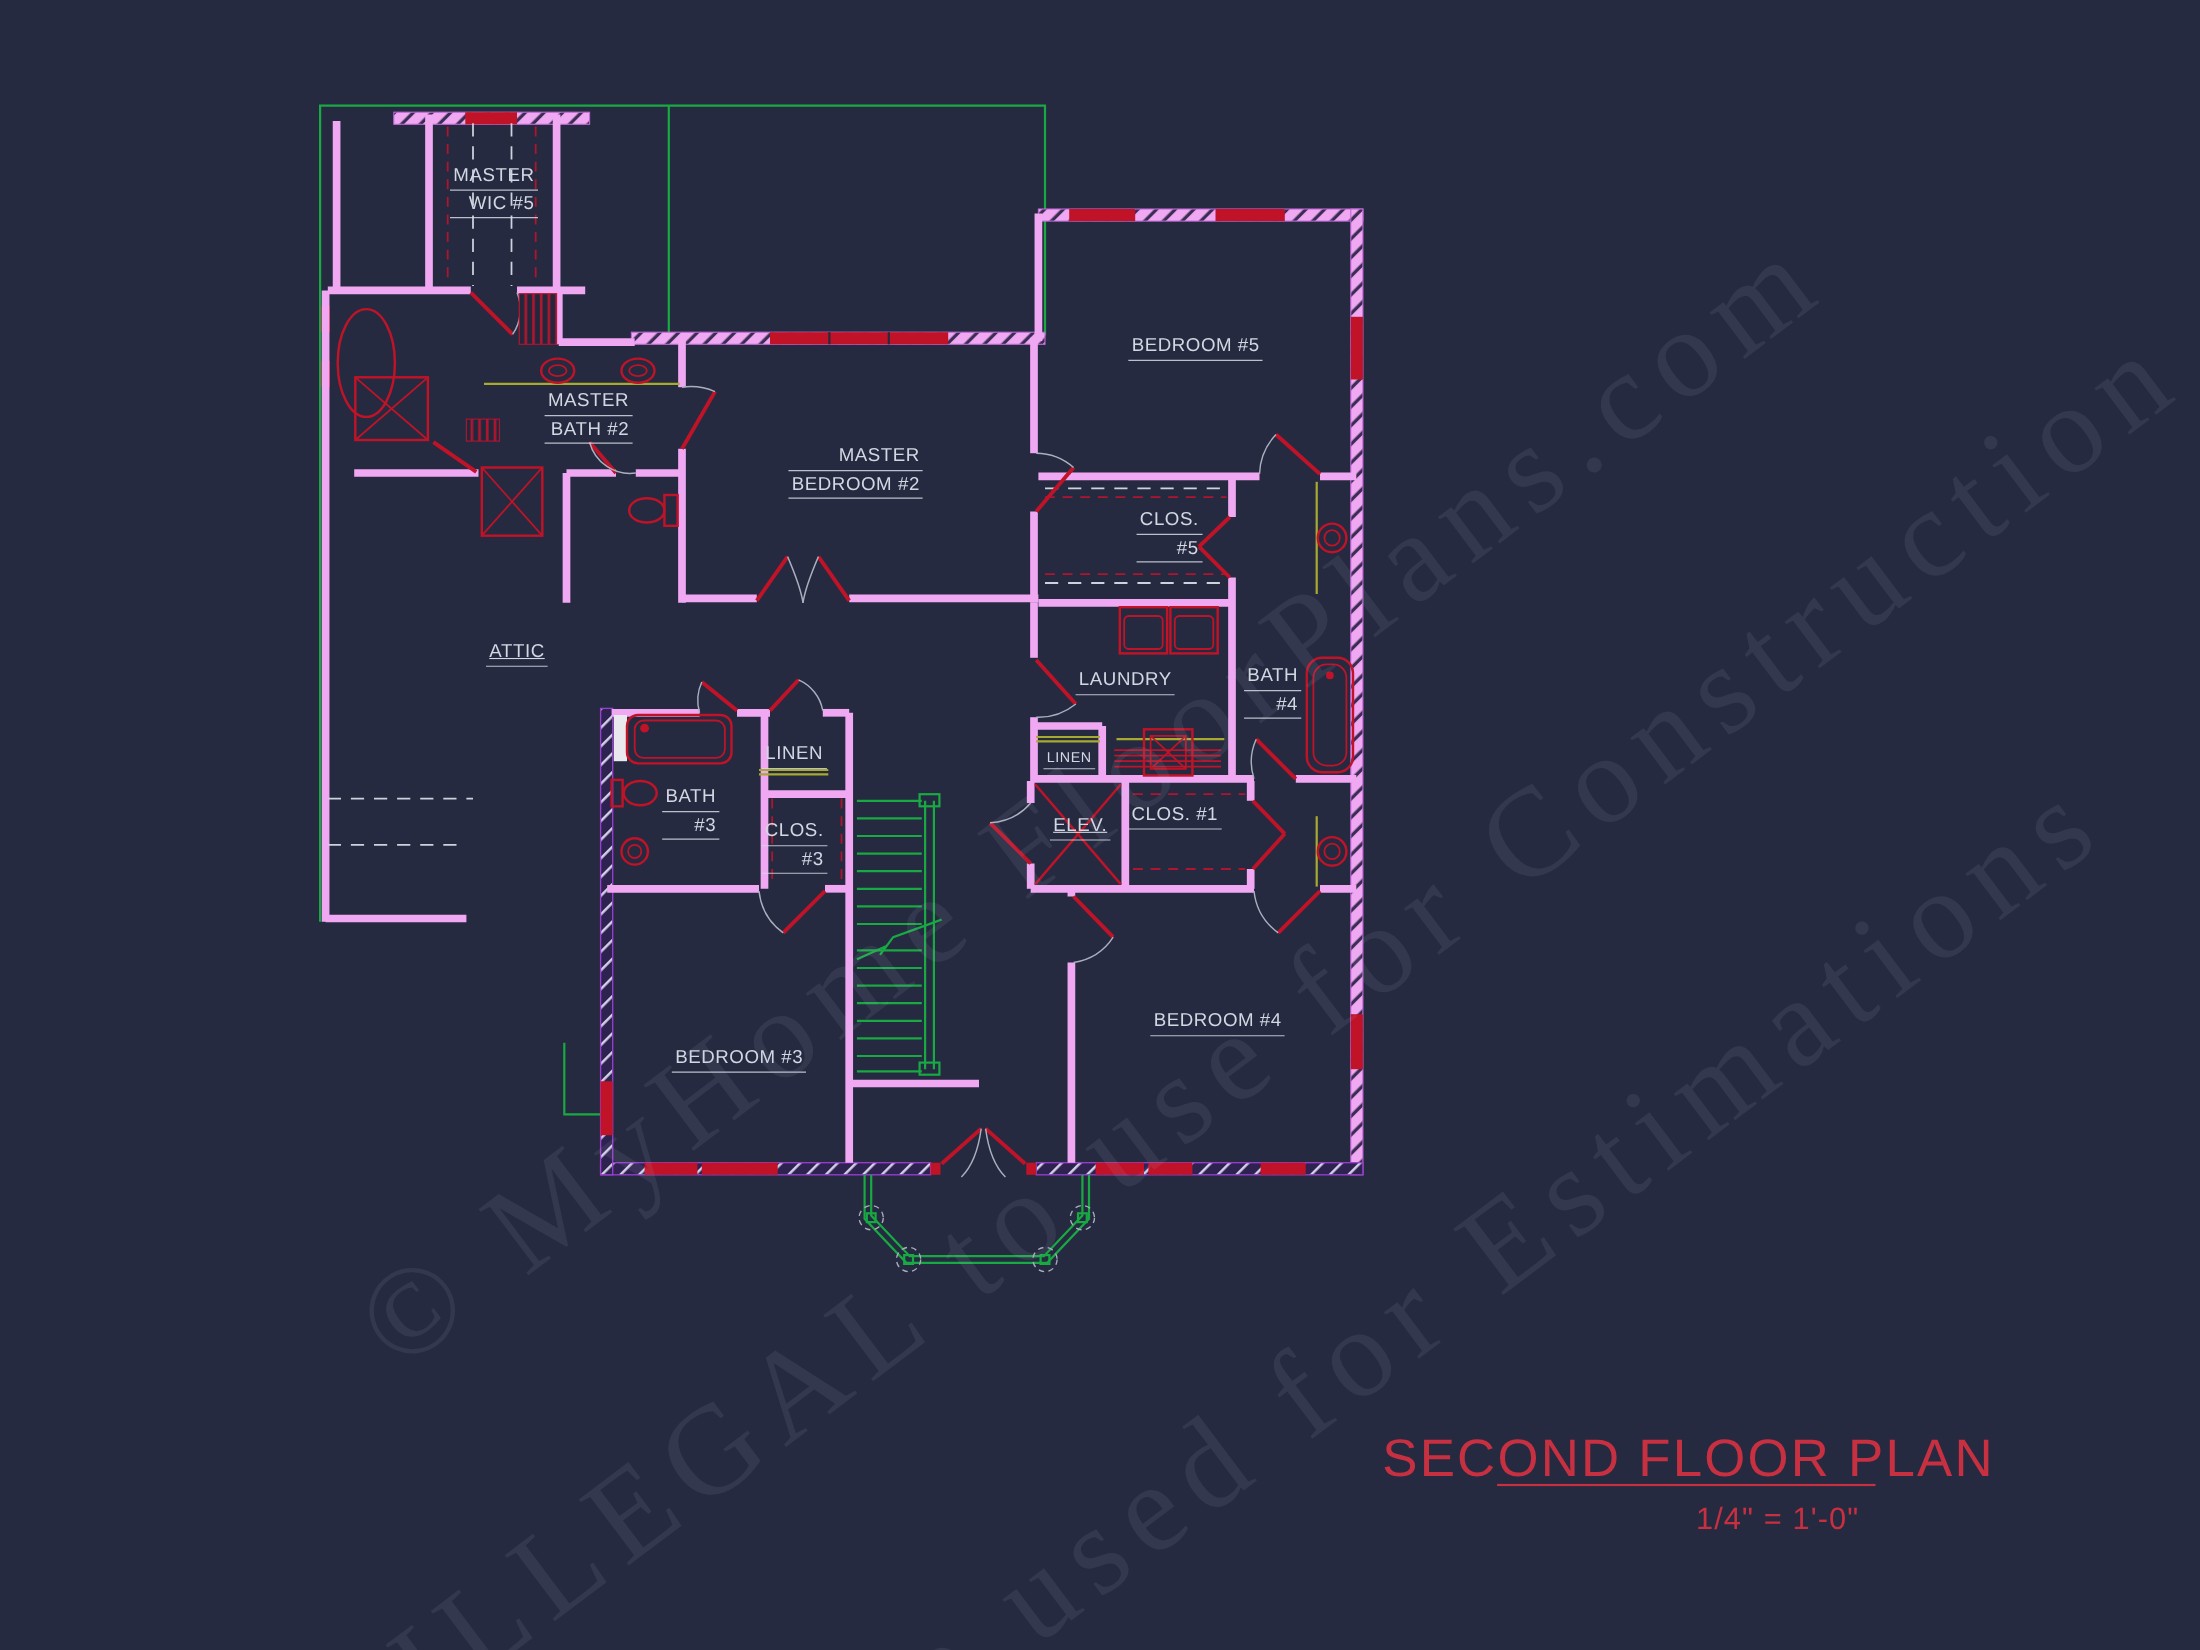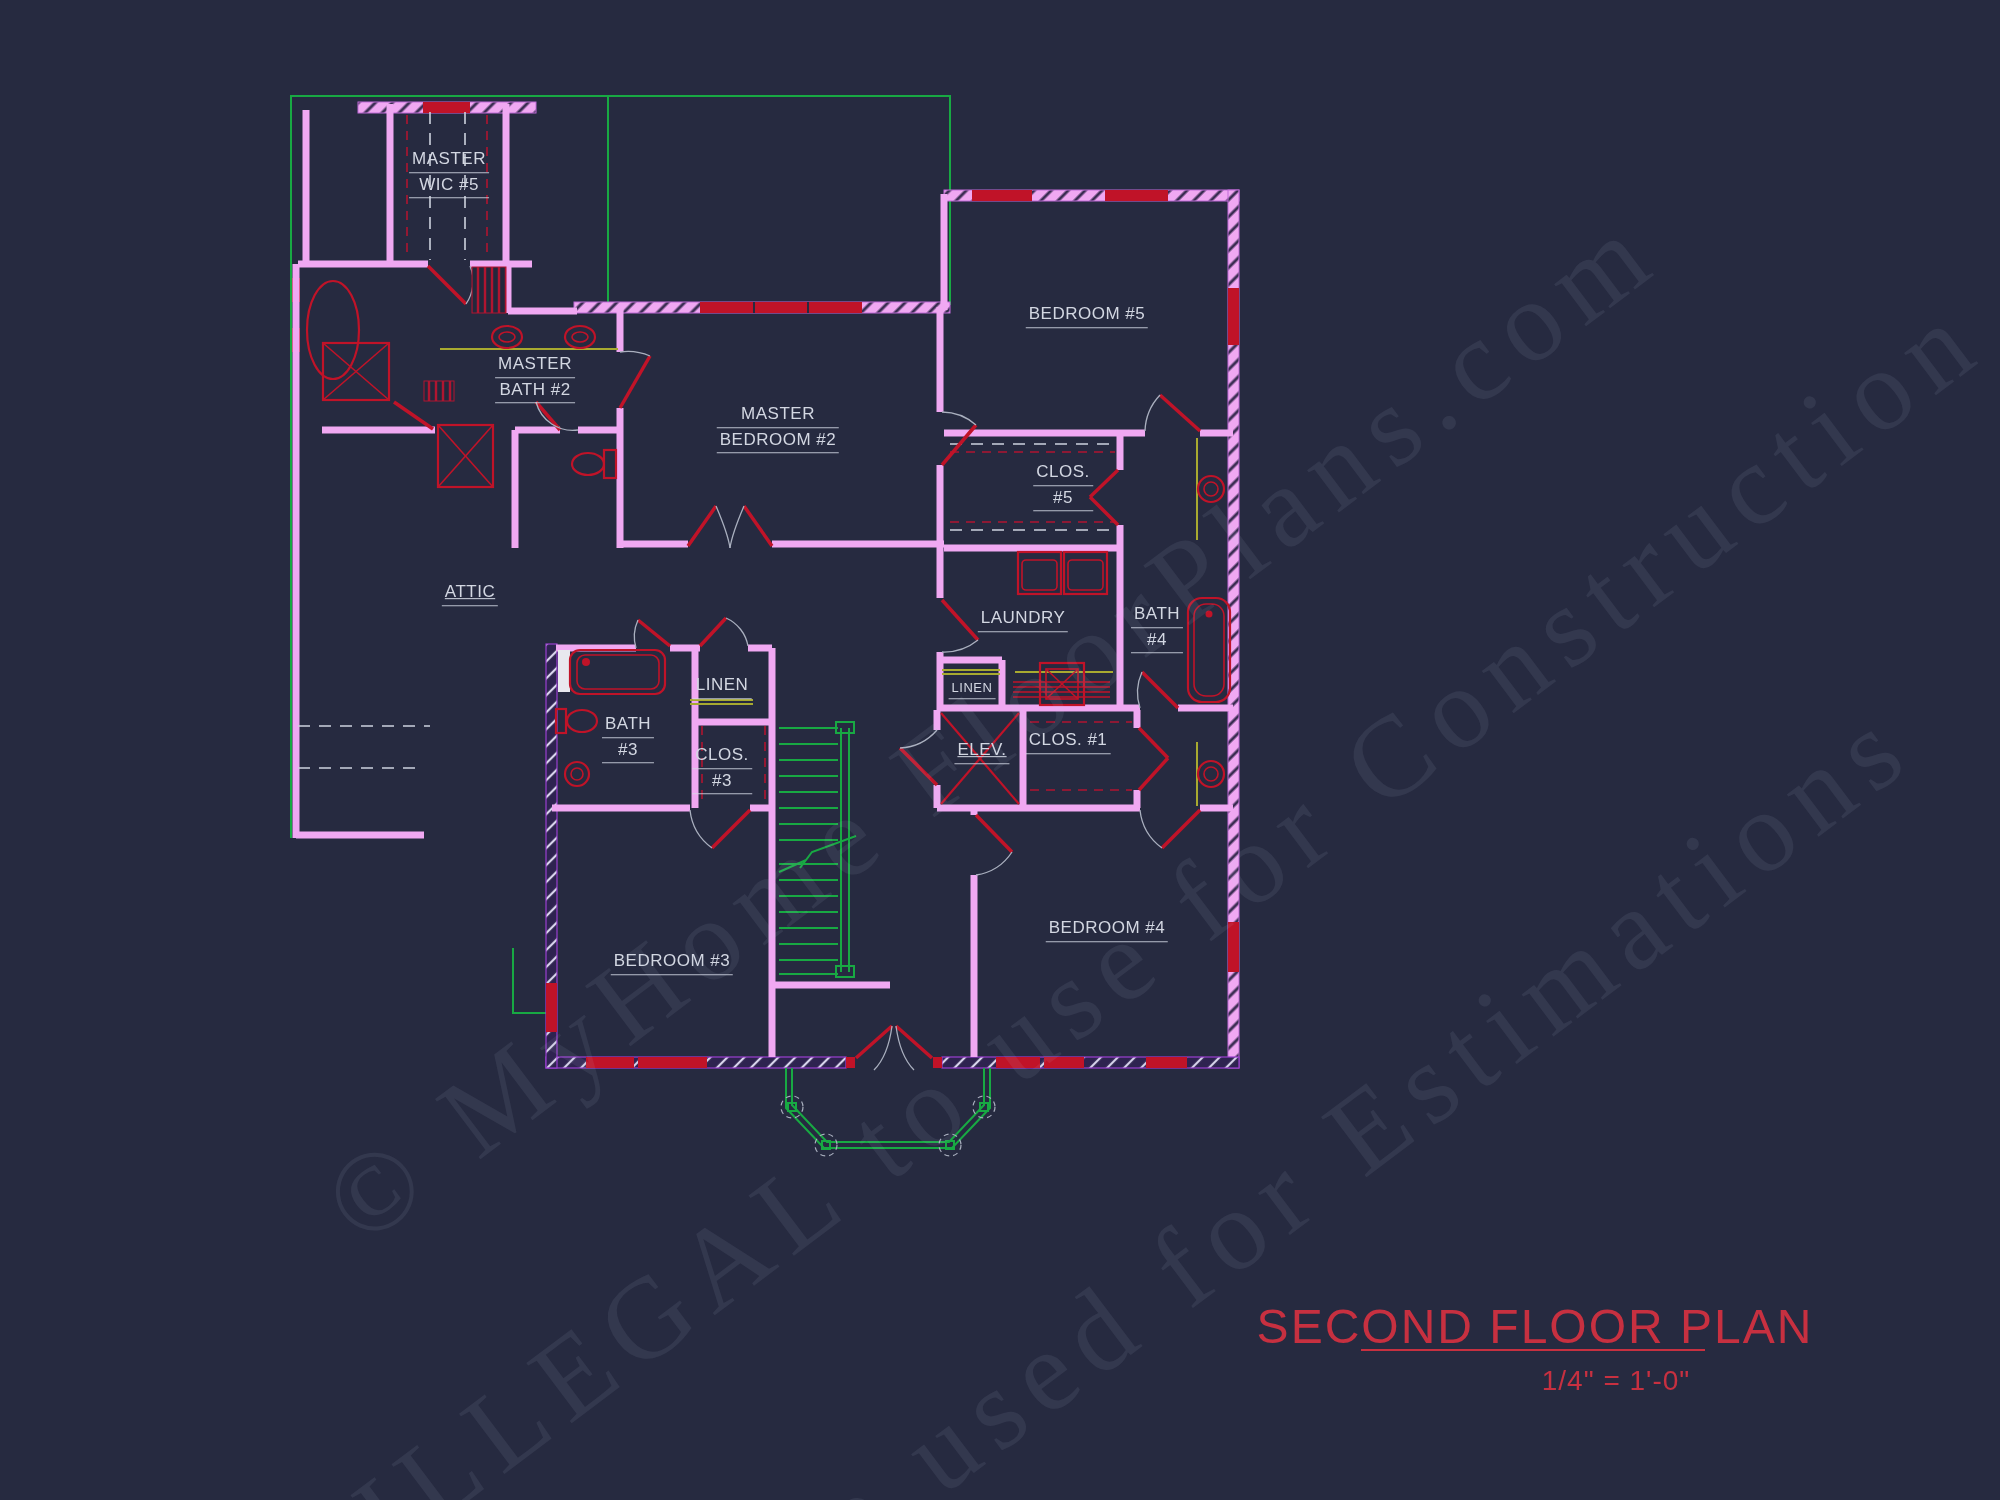--- a/index.html
+++ b/index.html
@@ -18,21 +18,21 @@
   .fixthin{stroke:var(--red);stroke-width:1.6;fill:none;}
   .leaf{stroke:var(--red);stroke-width:3.5;}
   .arc{stroke:var(--arc);stroke-width:1.3;fill:none;}
   .dashw{stroke:var(--dash_white);stroke-width:1.6;stroke-dasharray:12 9;fill:none;}
   .dashr{stroke:var(--dash_red);stroke-width:1.6;stroke-dasharray:9 7;fill:none;}
   .dashp{stroke:var(--arc);stroke-width:1.2;stroke-dasharray:5 4;fill:none;}
   .win{fill:var(--red);}
   .lbl{position:absolute;transform:translate(-50%,-50%);color:var(--label);
        font-size:17px;letter-spacing:.5px;text-align:center;line-height:1.1;white-space:nowrap;}
   .lbl .lline{display:block;border-bottom:1.5px solid rgba(214,218,230,.85);
-       padding:0 3px 3px;margin-bottom:3px;}
+       padding:0 3px 3px;margin-bottom:3px;text-align:right;}
   .lbl.small{font-size:13px;}
   .wm{position:absolute;font-family:"Liberation Serif", serif;font-size:115px;letter-spacing:14px;
       color:rgba(198,208,235,0.085);white-space:nowrap;transform:rotate(-37deg);
       transform-origin:0 0;pointer-events:none;z-index:3;}
   #titleblock{position:absolute;z-index:2;color:var(--title_red);}
   #plan-title{position:absolute;left:1535px;top:1326px;transform:translate(-50%,-50%);
       font-size:48px;letter-spacing:2px;color:var(--title_red);white-space:nowrap;}
   #title-rule{position:absolute;left:1361px;top:1349px;width:344px;height:0;
       border-top:2px solid var(--title_red);}
   #plan-scale{position:absolute;left:1616px;top:1381px;transform:translate(-50%,-50%);

